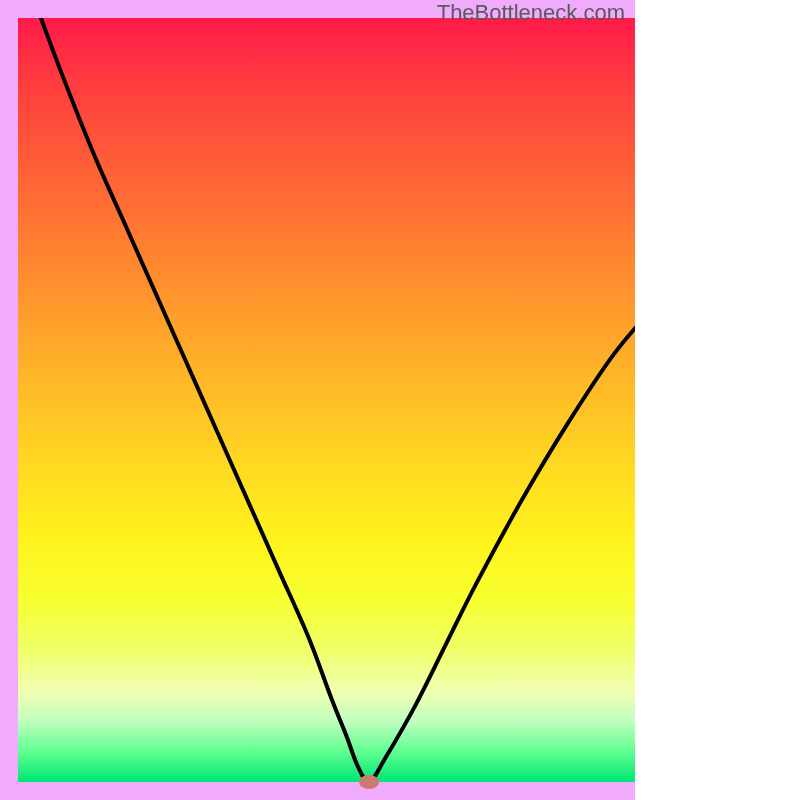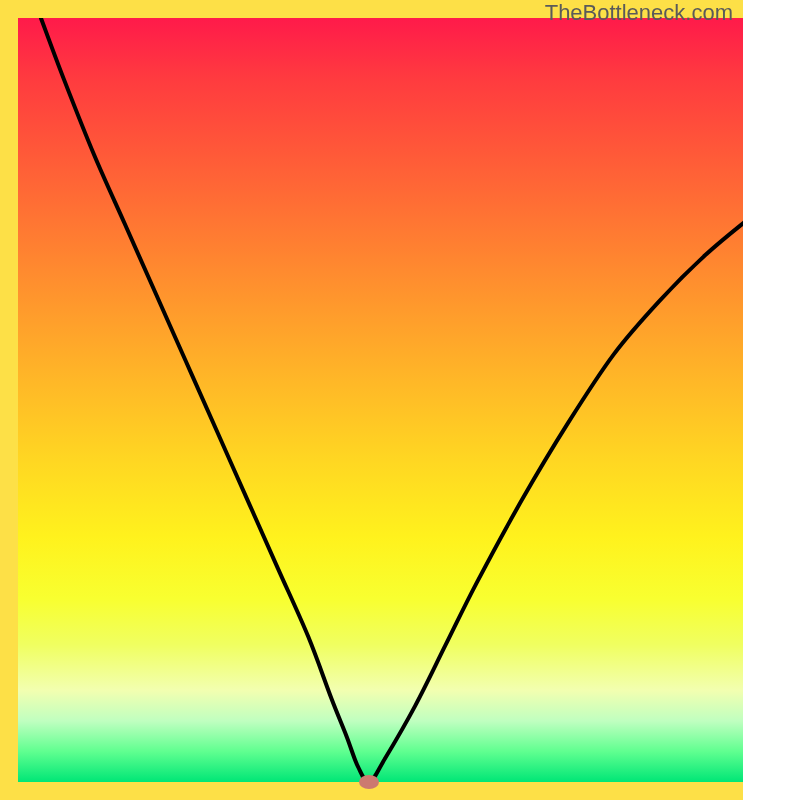--- a/index.html
+++ b/index.html
@@ -2,23 +2,23 @@
 <html><head>
 <meta charset="utf-8">
 <style>
   body {
     margin: 0;
     padding: 0;
     background: #fff;
   }
   .chart-container {
     position: relative;
-    width: 743px;
+    width: 635px;
     height: 800px;
-    background: #fde047;
+    background: #f0abfc;
     overflow: hidden;
   }
   .plot-area {
     position: absolute;
     left: 18px;
     top: 18px;
     width: 764px;
     height: 764px;
     background: linear-gradient(to bottom,
       #ff1a4a 0%,

